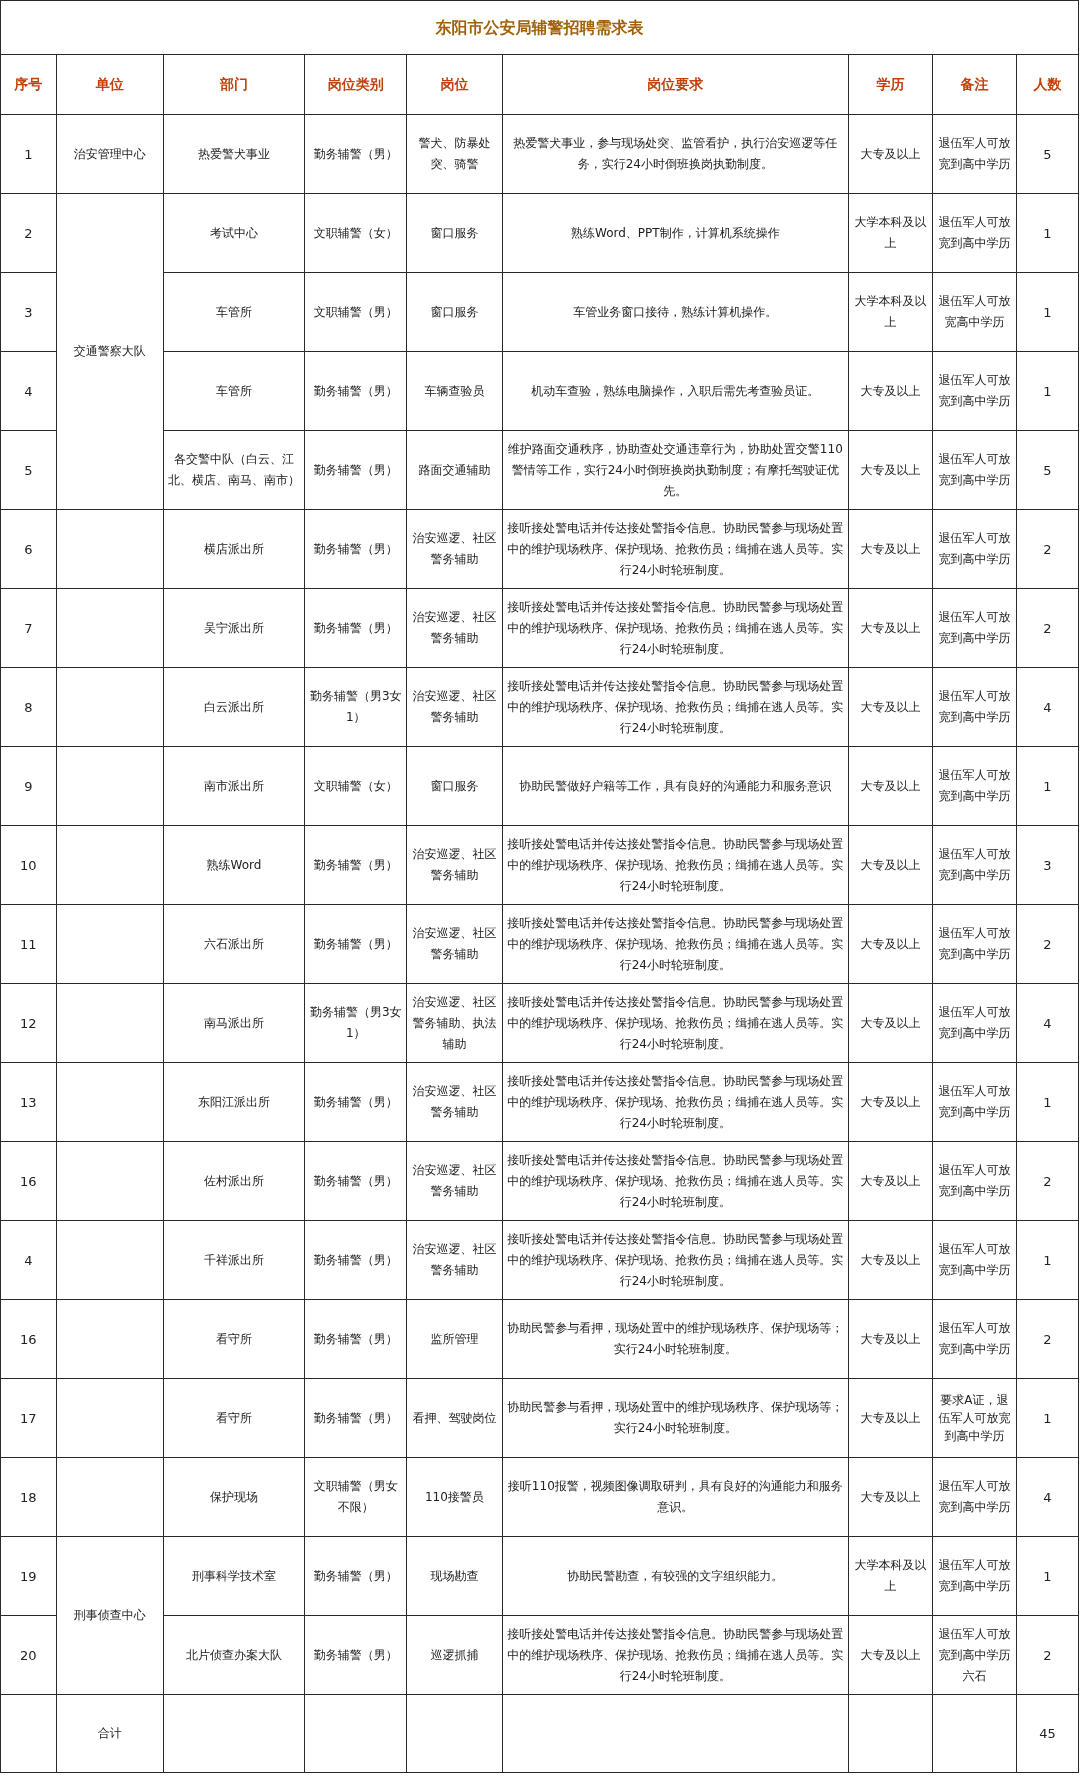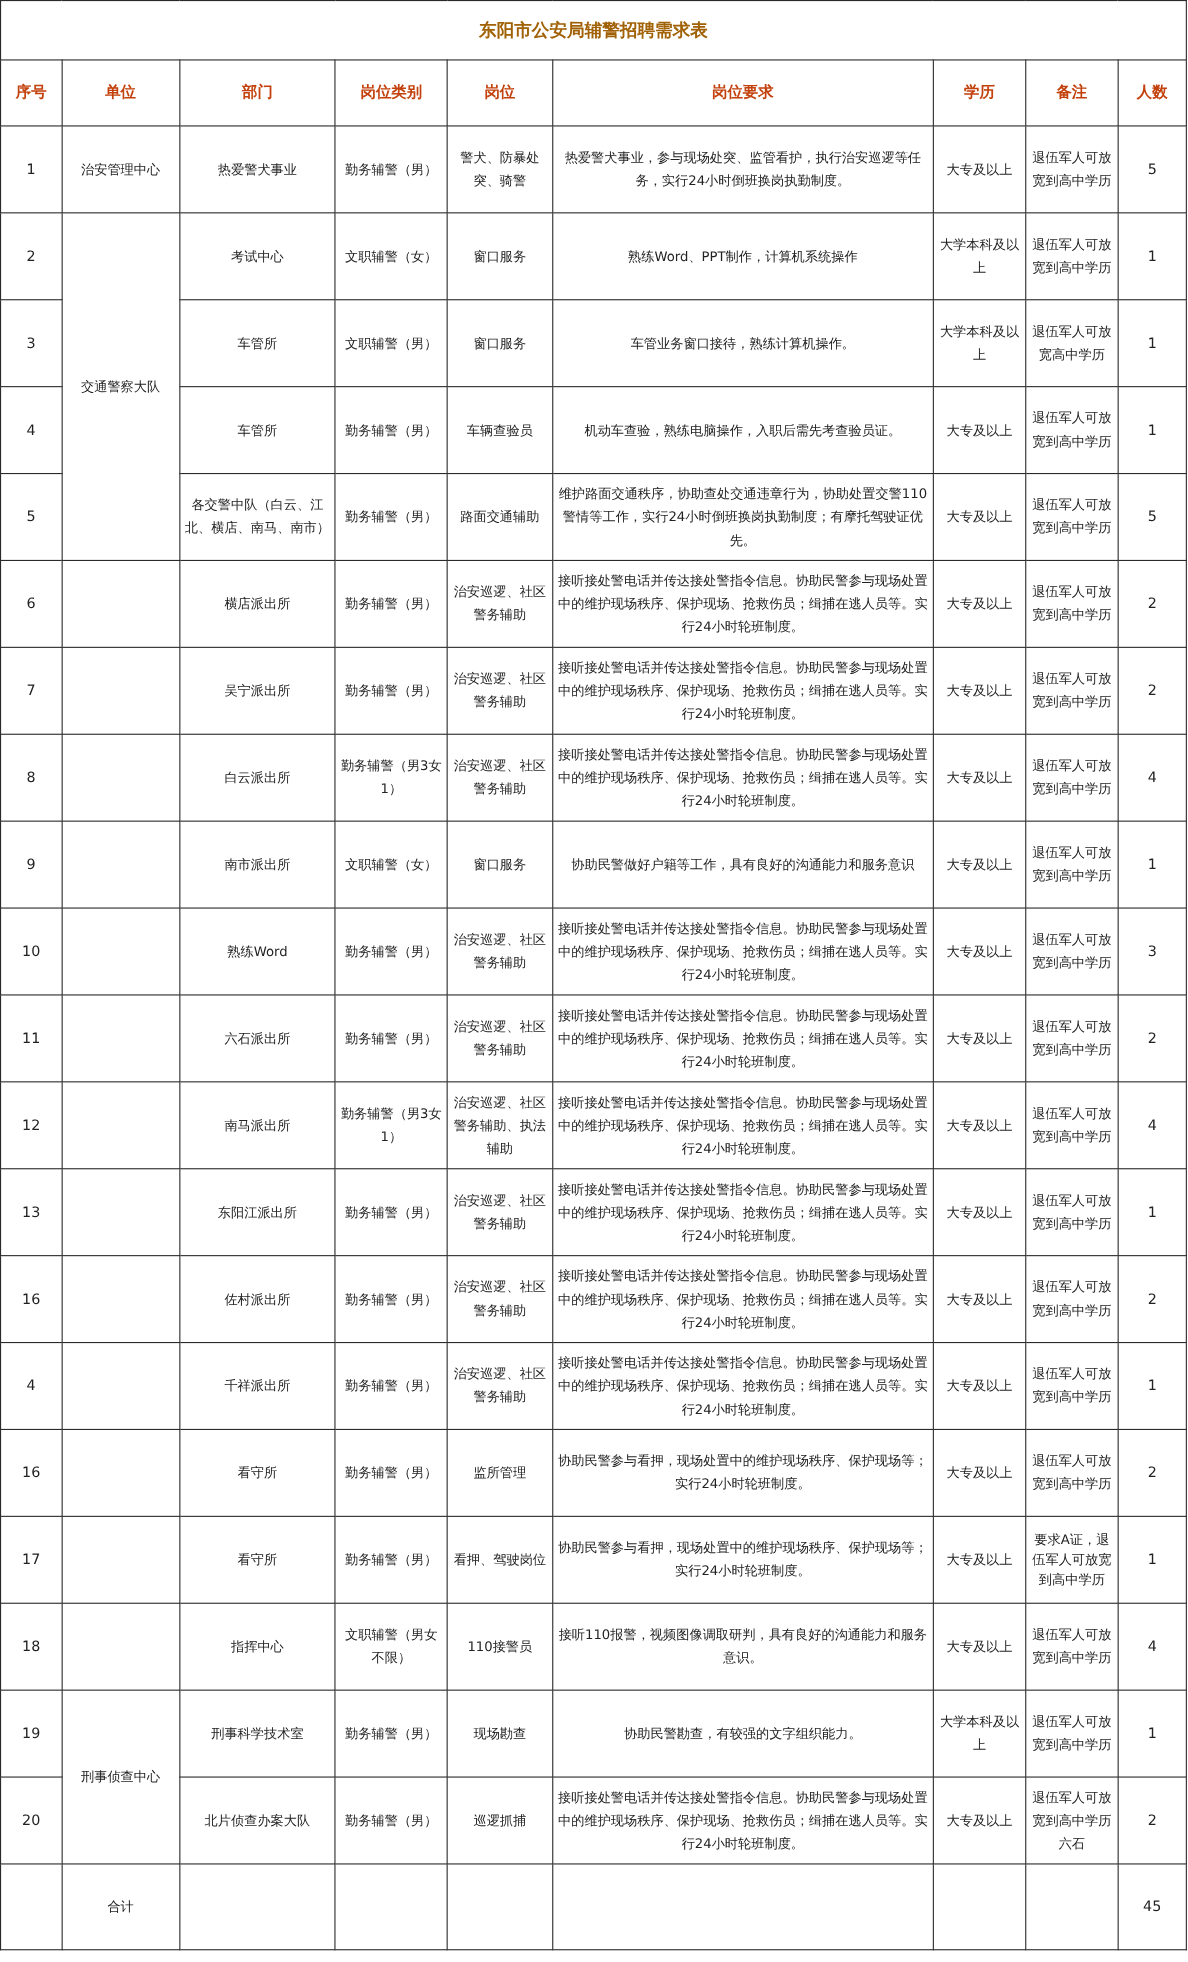--- a/index.html
+++ b/index.html
@@ -265,21 +265,21 @@
       <td>看押、驾驶岗位</td>
       <td class="req">协助民警参与看押，现场处置中的维护现场秩序、保护现场等；实行24小时轮班制度。</td>
       <td>大专及以上</td>
       <td style="line-height:18px">要求A证，退伍军人可放宽到高中学历</td>
       <td class="num">1</td>
     </tr>
 
     <tr class="data-row">
       <td class="num">18</td>
       <td></td>
-      <td>指挥中心</td>
+      <td>保护现场</td>
       <td>文职辅警（男女不限）</td>
       <td>110接警员</td>
       <td class="req">接听110报警，视频图像调取研判，具有良好的沟通能力和服务意识。</td>
       <td>大专及以上</td>
       <td>退伍军人可放宽到高中学历</td>
       <td class="num">4</td>
     </tr>
 
     <tr class="data-row">
       <td class="num">19</td>

